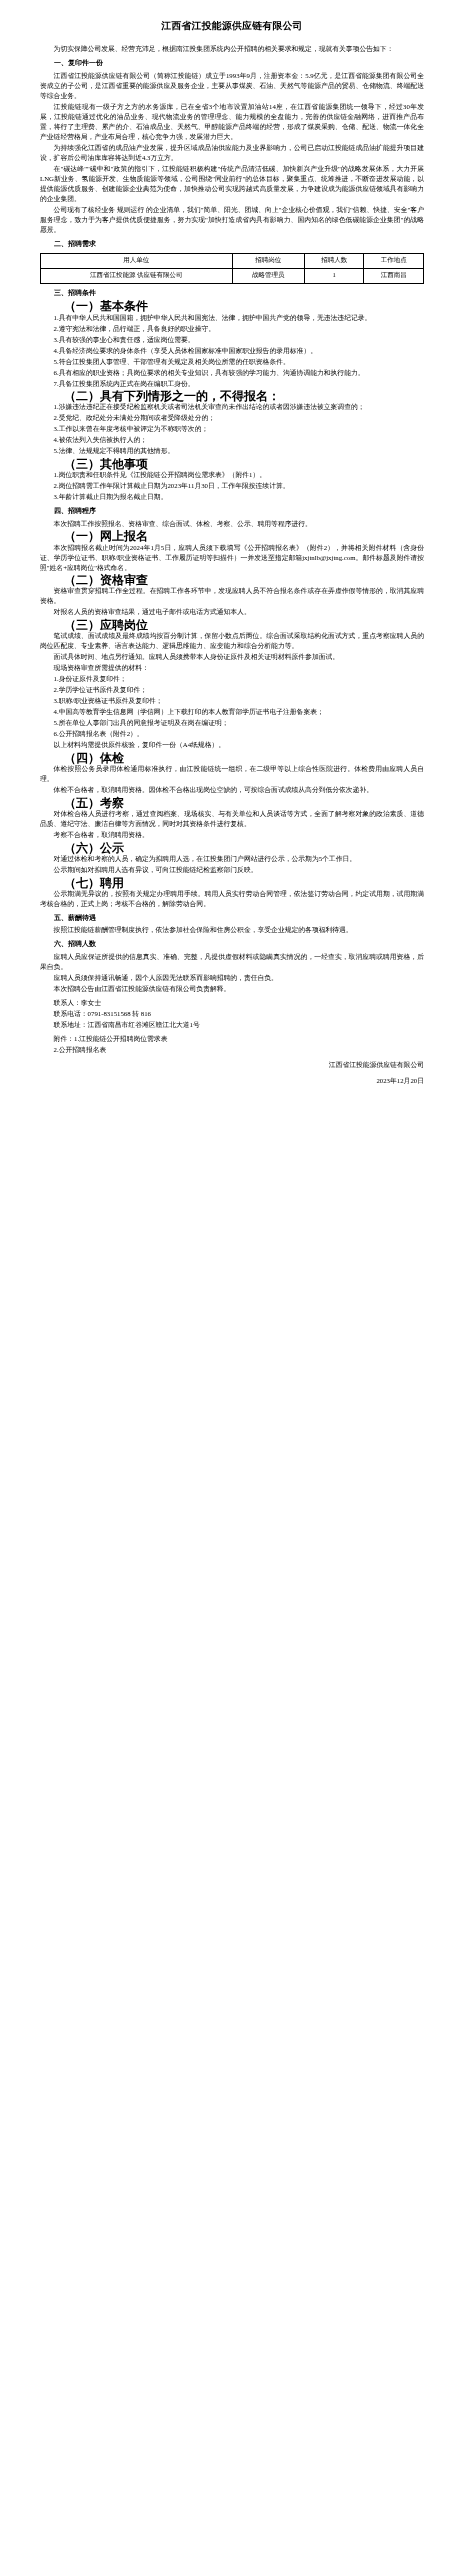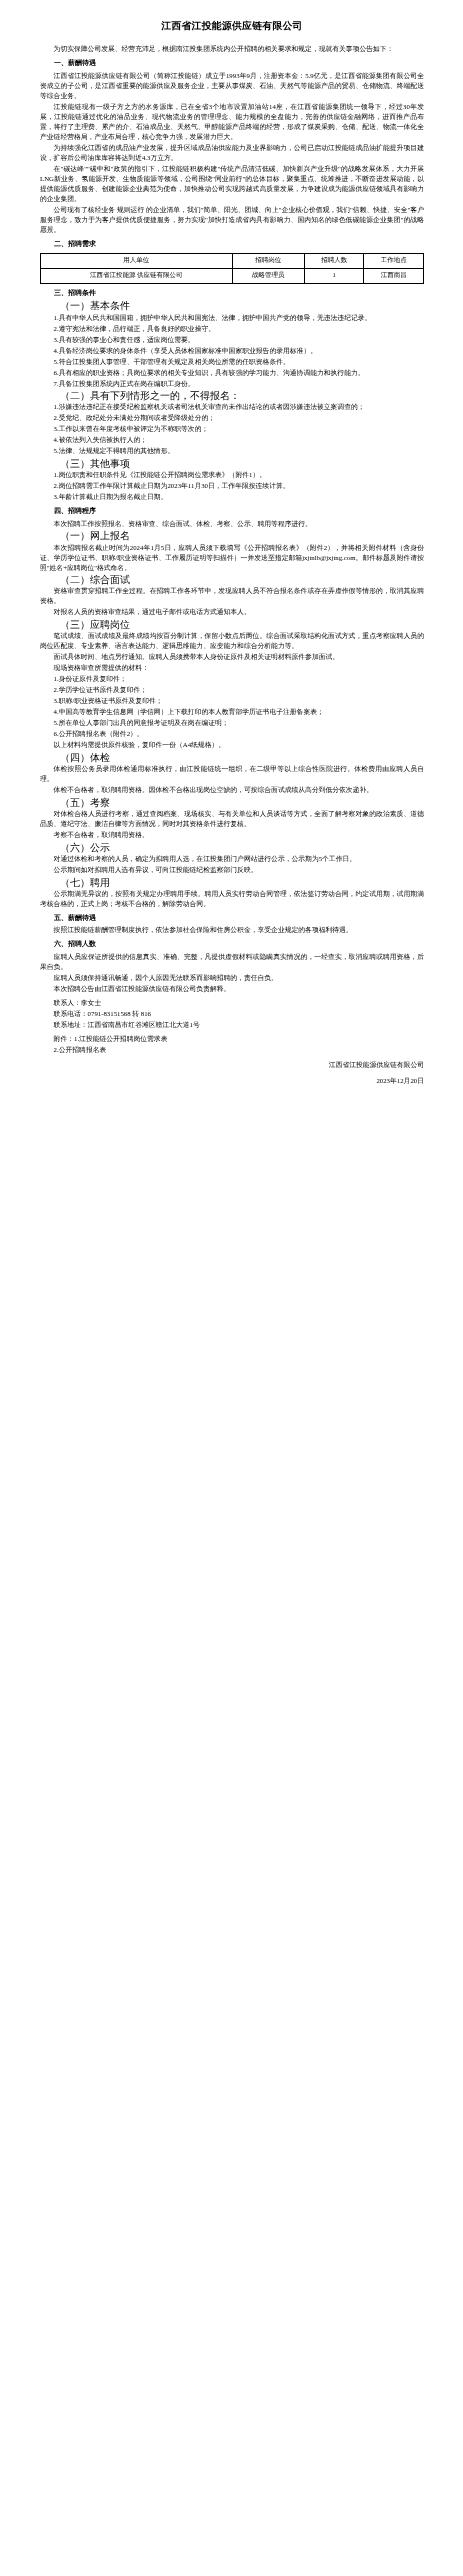--- a/index.html
+++ b/index.html
@@ -10,21 +10,21 @@
   }
   .title {
     text-align:center; font-weight:bold; font-size:9.8px; line-height:15.5px;
     letter-spacing:0.3px; margin:0 0 1px 0;
   }
   .title .l2 { display:block; }
   .hr-top { height:0; border:0; margin:5.2px 0 6.2px 0; }
   p { margin:0 0 1px 0; font-size:6.8px; line-height:10px; text-align:justify; text-justify:inter-ideograph; }
   .ind { text-indent:2em; }
   .h2 { font-weight:bold; font-size:7px; line-height:10.8px; margin:4.1px 0 1.5px 0; text-indent:2em; }
-  .h3 { font-weight:normal; font-size:10px; line-height:10.3px; margin:2.6px 0 1px 0; text-indent:2em; }
+  .h3 { font-weight:bold; font-size:12px; line-height:10.3px; margin:2.6px 0 1px 0; text-indent:2em; }
   table.tbl {
     border-collapse:collapse; width:100%; margin:3.1px 0 4.1px 0; font-size:6.5px;
   }
   table.tbl th, table.tbl td {
     border:0.5px solid #000; text-align:center; padding:2.6px 1.5px; line-height:8.8px; font-weight:normal;
   }
   table.tbl th { font-weight:normal; }
   .footer-note { font-size:6.8px; line-height:10px; }
   .spacer { height:3.1px; }
   .sign { text-align:right; font-size:6.8px; line-height:10.3px; margin-top:5.2px; }
@@ -34,21 +34,21 @@
 
 <div class="page">
 
   <div class="title">
     <span>江西省江投能源供应链有限公司</span>
   </div>
 
   <hr class="hr-top">
 
   <p class="ind">为切实保障公司发展、经营充沛足，根据南江投集团系统内公开招聘的相关要求和规定，现就有关事项公告如下：</p>
-  <p class="h2">一、薪酬待遇</p>
+  <p class="h2">一、复印件一份</p>
   <p class="ind">江西省江投能源供应链有限公司（简称江投能链）成立于1993年9月，注册资本金：5.9亿元，是江西省能源集团有限公司全资成立的子公司，是江西省重要的能源供应及服务企业，主要从事煤炭、石油、天然气等能源产品的贸易、仓储物流、终端配送等综合业务。</p>
   <p class="ind">江投能链现有一级子方之方的水务源库，已在全省3个地市设置加油站14座，在江西省能源集团统一领导下，经过30年发展，江投能链通过优化的油品业务、现代物流业务的管理理念、能力规模的全盘能力，完善的供应链金融网络，进而推产品布置，将行了主理费、累产的介、石油成品业、天然气、甲醇能源产品终端的经营，形成了煤炭采购、仓储、配送、物流一体化全产业链经营格局，产业布局合理，核心竞争力强，发展潜力巨大。</p>
   <p class="ind">为持续强化江西省的成品油产业发展，提升区域成品油供应能力及业界影响力，公司已启动江投能链成品油扩能提升项目建设，扩容后公司油库库容将达到近4.3万立方。</p>
   <p class="ind">在"碳达峰""碳中和"政策的指引下，江投能链积极构建"传统产品清洁低碳、加快新兴产业升级"的战略发展体系，大力开展LNG新业务、氢能源开发、生物质能源等领域，公司围绕"同业前行"的总体目标，聚集重点、统筹推进，不断奋进发展动能，以提供能源优质服务、创建能源企业典范为使命，加快推动公司实现跨越式高质量发展，力争建设成为能源供应链领域具有影响力的企业集团。</p>
   <p class="ind">公司现有了核经业务 规则运行 的企业清单，我们"简单、阳光、团城、向上"企业核心价值观，我们"信赖、快捷、安全"客户服务理念，致力于为客户提供优质便捷服务，努力实现"加快打造成省内具有影响力、国内知名的绿色低碳能源企业集团"的战略愿景。</p>
   <p class="ind"></p>
 
   <p class="h2">二、招聘需求</p>
 
   <table class="tbl">
@@ -92,21 +92,21 @@
   <p class="ind">1.岗位职责和任职条件见《江投能链公开招聘岗位需求表》（附件1）。</p>
   <p class="ind">2.岗位招聘需工作年限计算截止日期为2023年11月30日，工作年限按连续计算。</p>
   <p class="ind">3.年龄计算截止日期为报名截止日期。</p>
 
   <p class="h2">四、招聘程序</p>
   <p class="ind">本次招聘工作按照报名、资格审查、综合面试、体检、考察、公示、聘用等程序进行。</p>
 
   <p class="h3">（一）网上报名</p>
   <p class="ind">本次招聘报名截止时间为2024年1月5日，应聘人员须下载填写《公开招聘报名表》（附件2），并将相关附件材料（含身份证、学历学位证书、职称/职业资格证书、工作履历证明等扫描件）一并发送至指定邮箱jxjtnlb@jxjtng.com。邮件标题及附件请按照"姓名+应聘岗位"格式命名。</p>
 
-  <p class="h3">（二）综合面试</p>
+  <p class="h3">（二）资格审查</p>
   <p class="ind">资格审查贯穿招聘工作全过程。在招聘工作各环节中，发现应聘人员不符合报名条件或存在弄虚作假等情形的，取消其应聘资格。</p>
   <p class="ind">对报名人员的资格审查结果，通过电子邮件或电话方式通知本人。</p>
 
   <p class="h3">（三）应聘岗位</p>
   <p class="ind">笔试成绩、面试成绩及最终成绩均按百分制计算，保留小数点后两位。综合面试采取结构化面试方式，重点考察应聘人员的岗位匹配度、专业素养、语言表达能力、逻辑思维能力、应变能力和综合分析能力等。</p>
   <p class="ind">面试具体时间、地点另行通知。应聘人员须携带本人身份证原件及相关证明材料原件参加面试。</p>
   <p class="ind">现场资格审查所需提供的材料：</p>
   <p class="ind">1.身份证原件及复印件；</p>
   <p class="ind">2.学历学位证书原件及复印件；</p>
   <p class="ind">3.职称/职业资格证书原件及复印件；</p>

